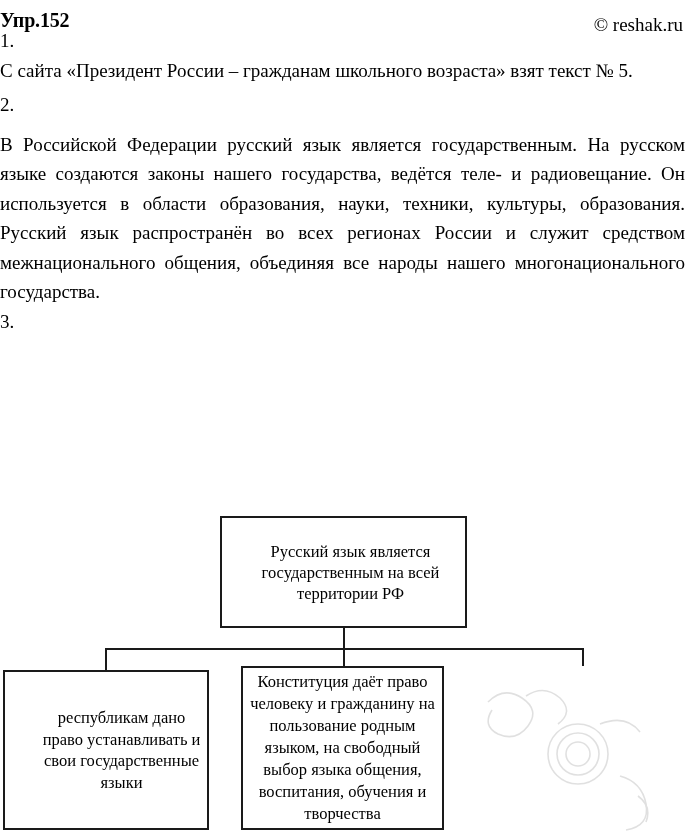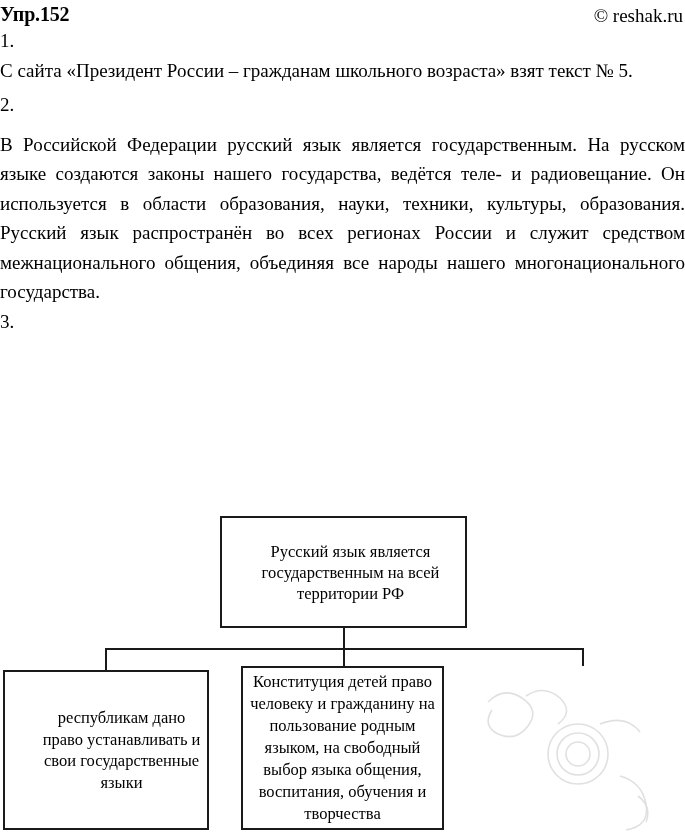--- a/index.html
+++ b/index.html
@@ -20,30 +20,30 @@
   .header {
     position: absolute;
     top: 0;
     left: 0;
     width: 685px;
     height: 26px;
   }
   .exercise-title {
     position: absolute;
     left: 0;
-    top: 2px;
+    top: 8px;
     font-size: 20px;
     font-weight: bold;
     line-height: 24px;
     letter-spacing: -0.2px;
   }
   .watermark-credit {
     position: absolute;
     right: 2px;
-    top: 4px;
+    top: 13px;
     font-size: 19px;
     line-height: 24px;
   }
 
   
   .body-text {
     position: absolute;
     left: 0;
     top: 26px;
     width: 685px;
@@ -208,21 +208,21 @@
 
   <div class="node node-root">
     <span class="node-text">Русский язык является государственным на всей территории РФ</span>
   </div>
 
   <div class="node node-child-1">
     <span class="node-text">республикам дано право устанавливать и свои государственные языки</span>
   </div>
 
   <div class="node node-child-2">
-    <span class="node-text">Конституция детей право человеку и гражданину на пользование родным языком, на свободный выбор языка общения, воспитания, обучения и творчества</span>
+    <span class="node-text">Конституция даёт право человеку и гражданину на пользование родным языком, на свободный выбор языка общения, воспитания, обучения и творчества</span>
   </div>
 
 
   <svg class="wm-swirl" viewBox="0 0 215 152">
     <g fill="none" stroke="#9a9a9a" stroke-width="1.6">
       <path d="M18 22 q16 -16 34 -4 q18 12 6 28 q-12 16 -30 8 q-16 -8 -6 -24"></path>
       <path d="M56 16 q18 -12 34 2 q14 14 -2 26"></path>
       <circle cx="108" cy="74" r="30"></circle>
       <circle cx="108" cy="74" r="21"></circle>
       <path d="M108 74 m-12 0 a12 12 0 1 0 24 0 a12 12 0 1 0 -24 0"></path>

